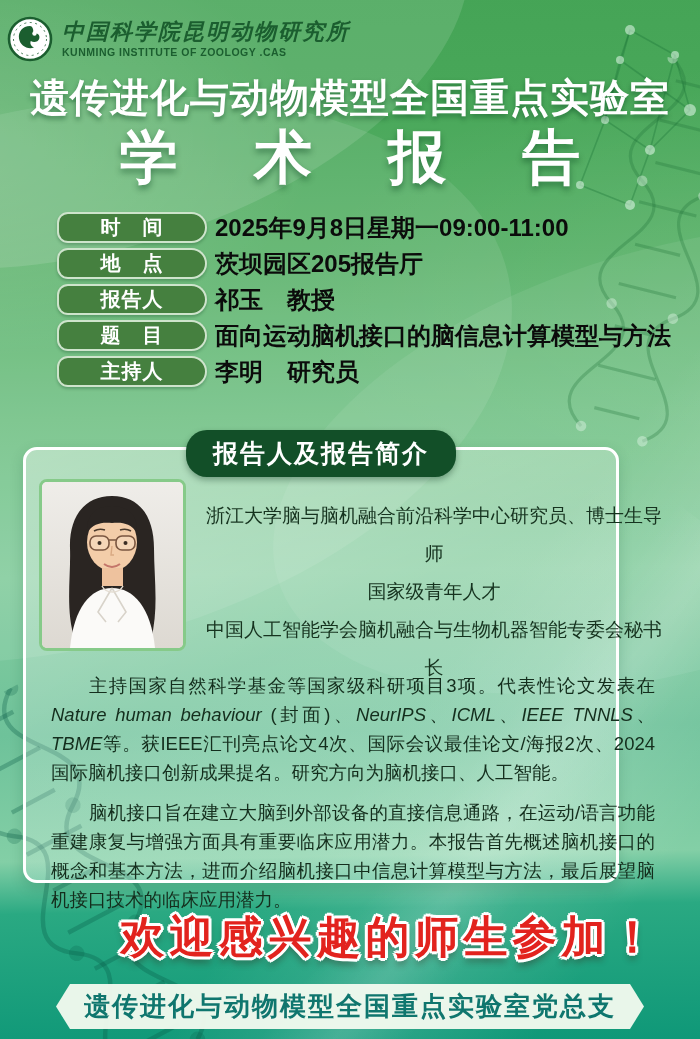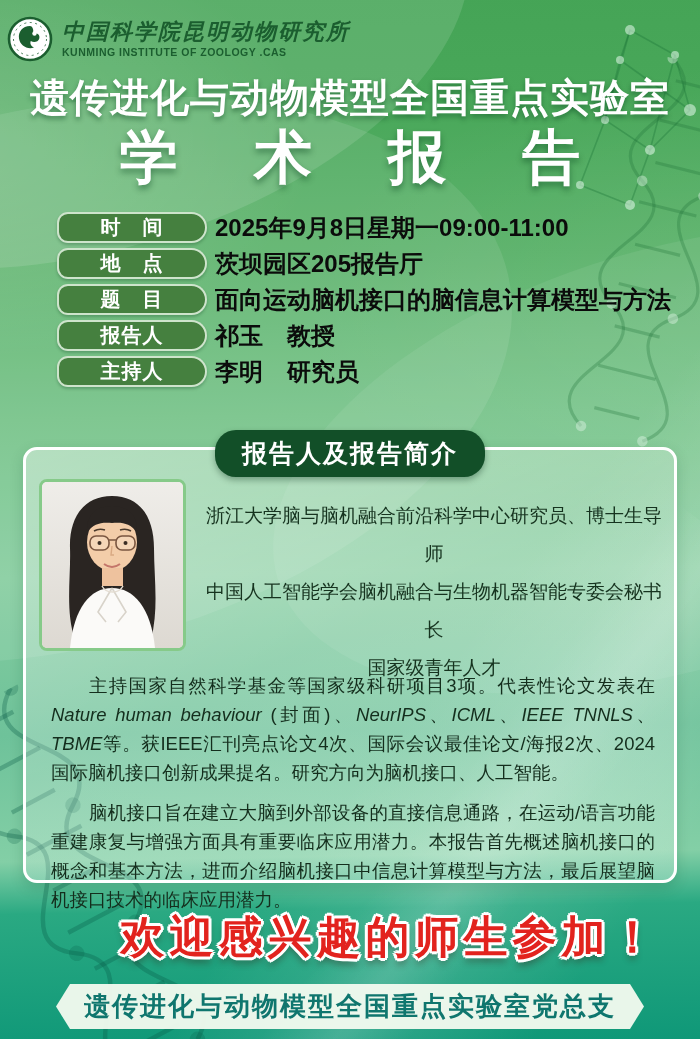--- a/index.html
+++ b/index.html
@@ -39,21 +39,21 @@
   .info { position:absolute; top:212px; left:57px; }
   .info-row { display:flex; align-items:center; height:31px; margin-bottom:5px; }
   .pill { width:150px; height:31px; box-sizing:border-box; background:#45803f;
     border:2px solid rgba(240,252,240,.8); border-radius:12px 17px 17px 12px;
     color:#fff; font-size:20px; font-weight:bold; letter-spacing:1px;
     display:flex; align-items:center; justify-content:center;
     box-shadow:0 2px 3px rgba(0,50,20,.25); }
   .value { margin-left:8px; font-size:24px; font-weight:bold; color:#0b0b0b; white-space:nowrap; }
 
   
-  .card { position:absolute; left:23px; top:447px; width:654px; height:436px; box-sizing:border-box;
+  .card { position:absolute; left:23px; top:447px; width:596px; height:436px; box-sizing:border-box;
     border:3px solid #ffffff; border-radius:14px;
     background:linear-gradient(155deg, rgba(255,255,255,.40), rgba(255,255,255,.22) 45%, rgba(235,252,240,.32));
     box-shadow:0 5px 14px rgba(0,70,40,.18); }
   .section-pill { position:absolute; top:-20px; left:50%; transform:translateX(-50%);
     background:#124f28; color:#fff; font-size:25px; font-weight:bold; letter-spacing:2px;
     padding:7px 27px; border-radius:21px; white-space:nowrap;
     box-shadow:0 3px 6px rgba(0,40,20,.35); }
   .photo { position:absolute; left:13px; top:29px; width:147px; height:172px; box-sizing:border-box;
     border:3px solid #86ca89; border-radius:8px; overflow:hidden; background:#eceae5; }
   .photo svg { display:block; width:100%; height:100%; }
@@ -161,26 +161,26 @@
   <div class="info">
     <div class="info-row">
       <div class="pill">时　间</div>
       <div class="value">2025年9月8日星期一09:00-11:00</div>
     </div>
     <div class="info-row">
       <div class="pill">地　点</div>
       <div class="value">茨坝园区205报告厅</div>
     </div>
     <div class="info-row">
+      <div class="pill">报告人</div>
+      <div class="value">祁玉　教授</div>
+    </div>
+    <div class="info-row">
       <div class="pill">题　目</div>
       <div class="value">面向运动脑机接口的脑信息计算模型与方法</div>
-    </div>
-    <div class="info-row">
-      <div class="pill">报告人</div>
-      <div class="value">祁玉　教授</div>
     </div>
     <div class="info-row">
       <div class="pill">主持人</div>
       <div class="value">李明　研究员</div>
     </div>
   </div>
 
   <div class="card">
     <div class="section-pill">报告人及报告简介</div>
 
@@ -206,22 +206,22 @@
         <path d="M62 82 Q70 88 78 82" stroke="#c4766a" stroke-width="2" fill="none"></path>
         <path d="M60 86 L60 104 L81 104 L81 86 Z" fill="#eec29e"></path>
         <path d="M28 166 C32 126 48 106 70 106 C92 106 109 126 113 166 Z" fill="#fbfaf8"></path>
         <path d="M70 106 L56 130 L64 140 M70 106 L84 130 L76 140" stroke="#d8d3ca" stroke-width="1.6" fill="none"></path>
         <path d="M60 104 C64 112 77 112 81 104" fill="none" stroke="#e4ddd2" stroke-width="1.4"></path>
       </svg>
     </div>
 
     <div class="bio">
       <div>浙江大学脑与脑机融合前沿科学中心研究员、博士生导师</div>
+      <div>国家级青年人才</div>
       <div>中国人工智能学会脑机融合与生物机器智能专委会秘书长</div>
-      <div>国家级青年人才</div>
     </div>
 
     <div class="paras">
       <p><span>主持国家自然科学基金等国家级科研项目3项。代表性论文发表在</span><span class="it">Nature human behaviour</span><span> (封面)、</span><span class="it">NeurIPS</span><span>、</span><span class="it">ICML</span><span>、</span><span class="it">IEEE TNNLS</span><span>、</span><span class="it">TBME</span><span>等。获IEEE汇刊亮点论文4次、国际会议最佳论文/海报2次、2024国际脑机接口创新成果提名。研究方向为脑机接口、人工智能。</span></p>
       <p><span>脑机接口旨在建立大脑到外部设备的直接信息通路，在运动/语言功能重建康复与增强方面具有重要临床应用潜力。本报告首先概述脑机接口的概念和基本方法，进而介绍脑机接口中信息计算模型与方法，最后展望脑机接口技术的临床应用潜力。</span></p>
     </div>
   </div>
 
   <div class="welcome">欢迎感兴趣的师生参加！</div>
   <div class="banner">

